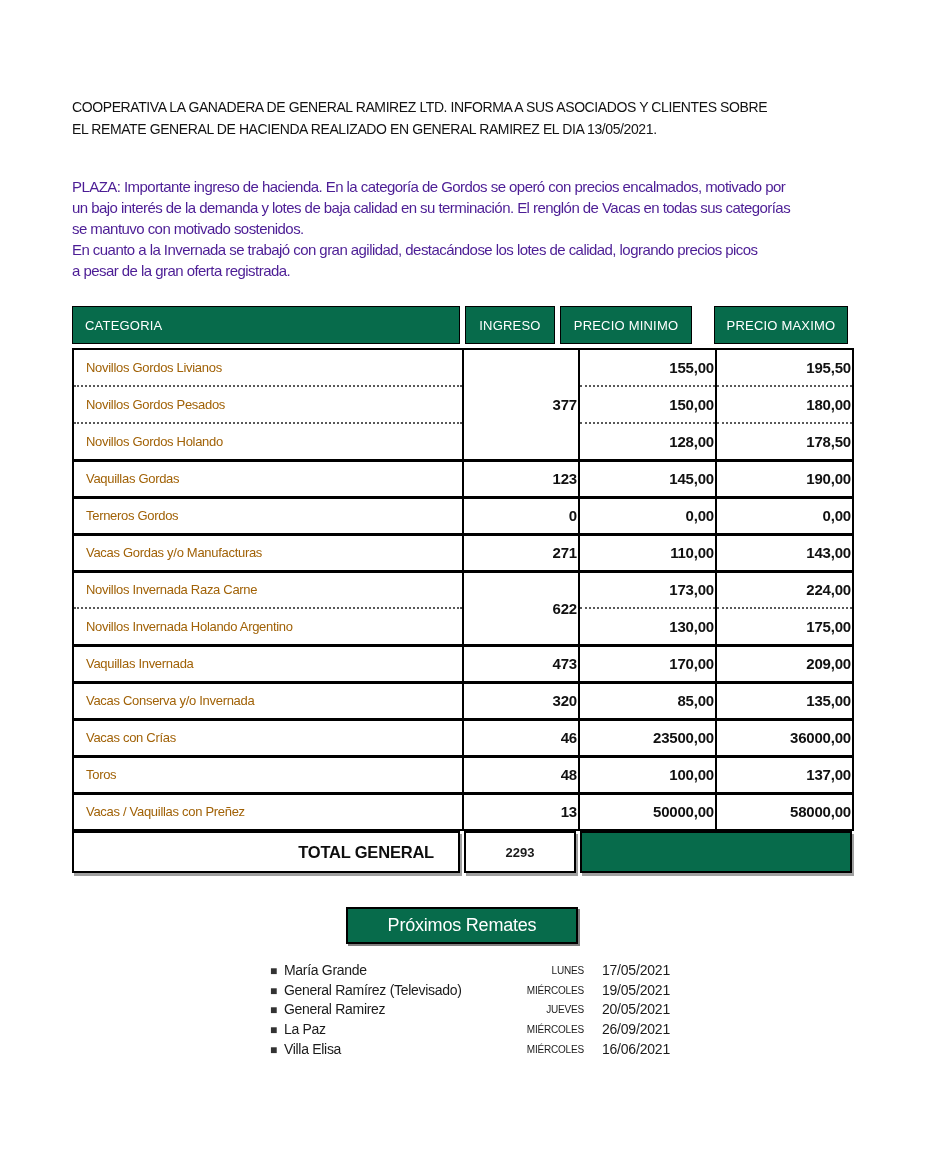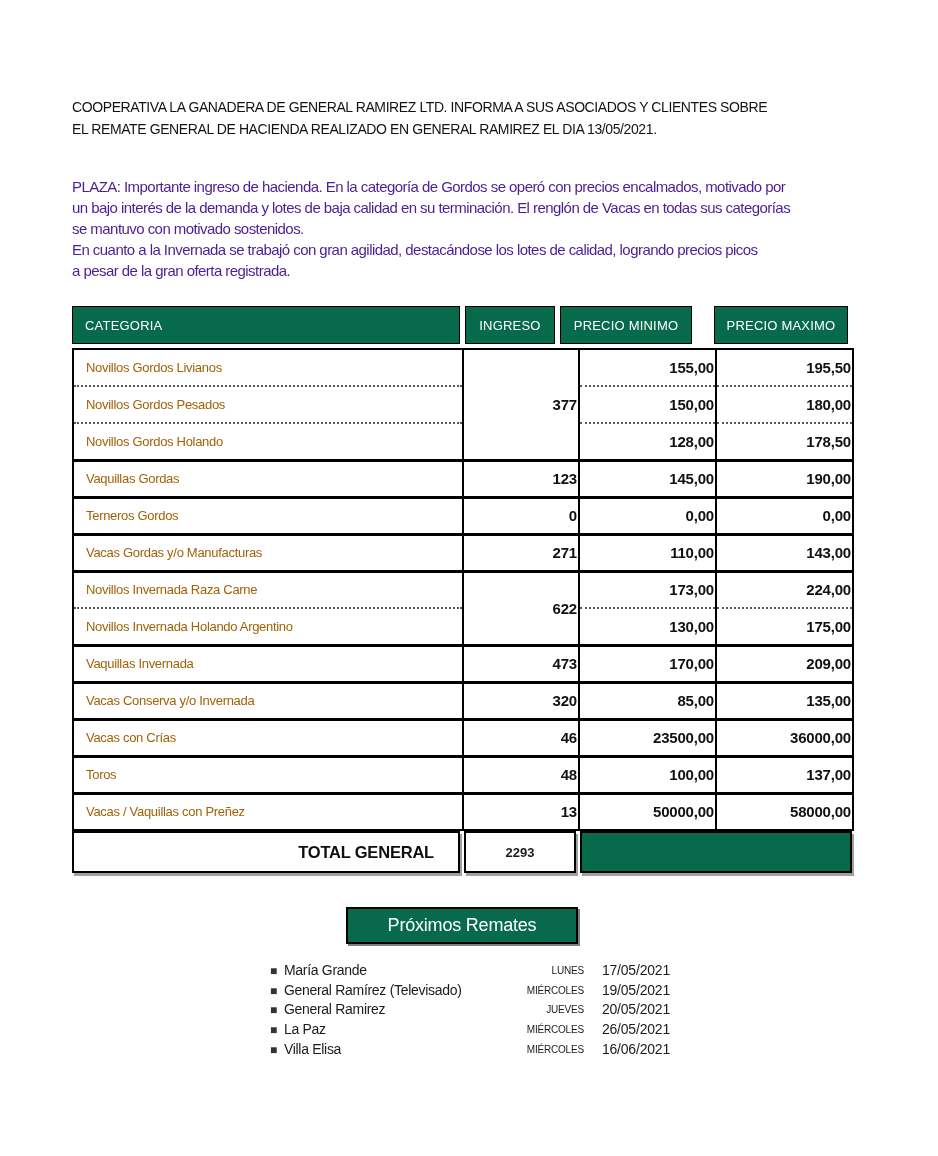--- a/index.html
+++ b/index.html
@@ -226,21 +226,21 @@
         </div>
         <div class="event-day">JUEVES</div>
         <div class="event-date">20/05/2021</div>
       </div>
       <div class="event-row">
         <div class="event-place">
           <span class="bullet">■</span>
           <span>La Paz</span>
         </div>
         <div class="event-day">MIÉRCOLES</div>
-        <div class="event-date">26/05/2021</div>
+        <div class="event-date">26/09/2021</div>
       </div>
       <div class="event-row">
         <div class="event-place">
           <span class="bullet">■</span>
           <span>Villa Elisa</span>
         </div>
         <div class="event-day">MIÉRCOLES</div>
         <div class="event-date">16/06/2021</div>
       </div>
     </div>

